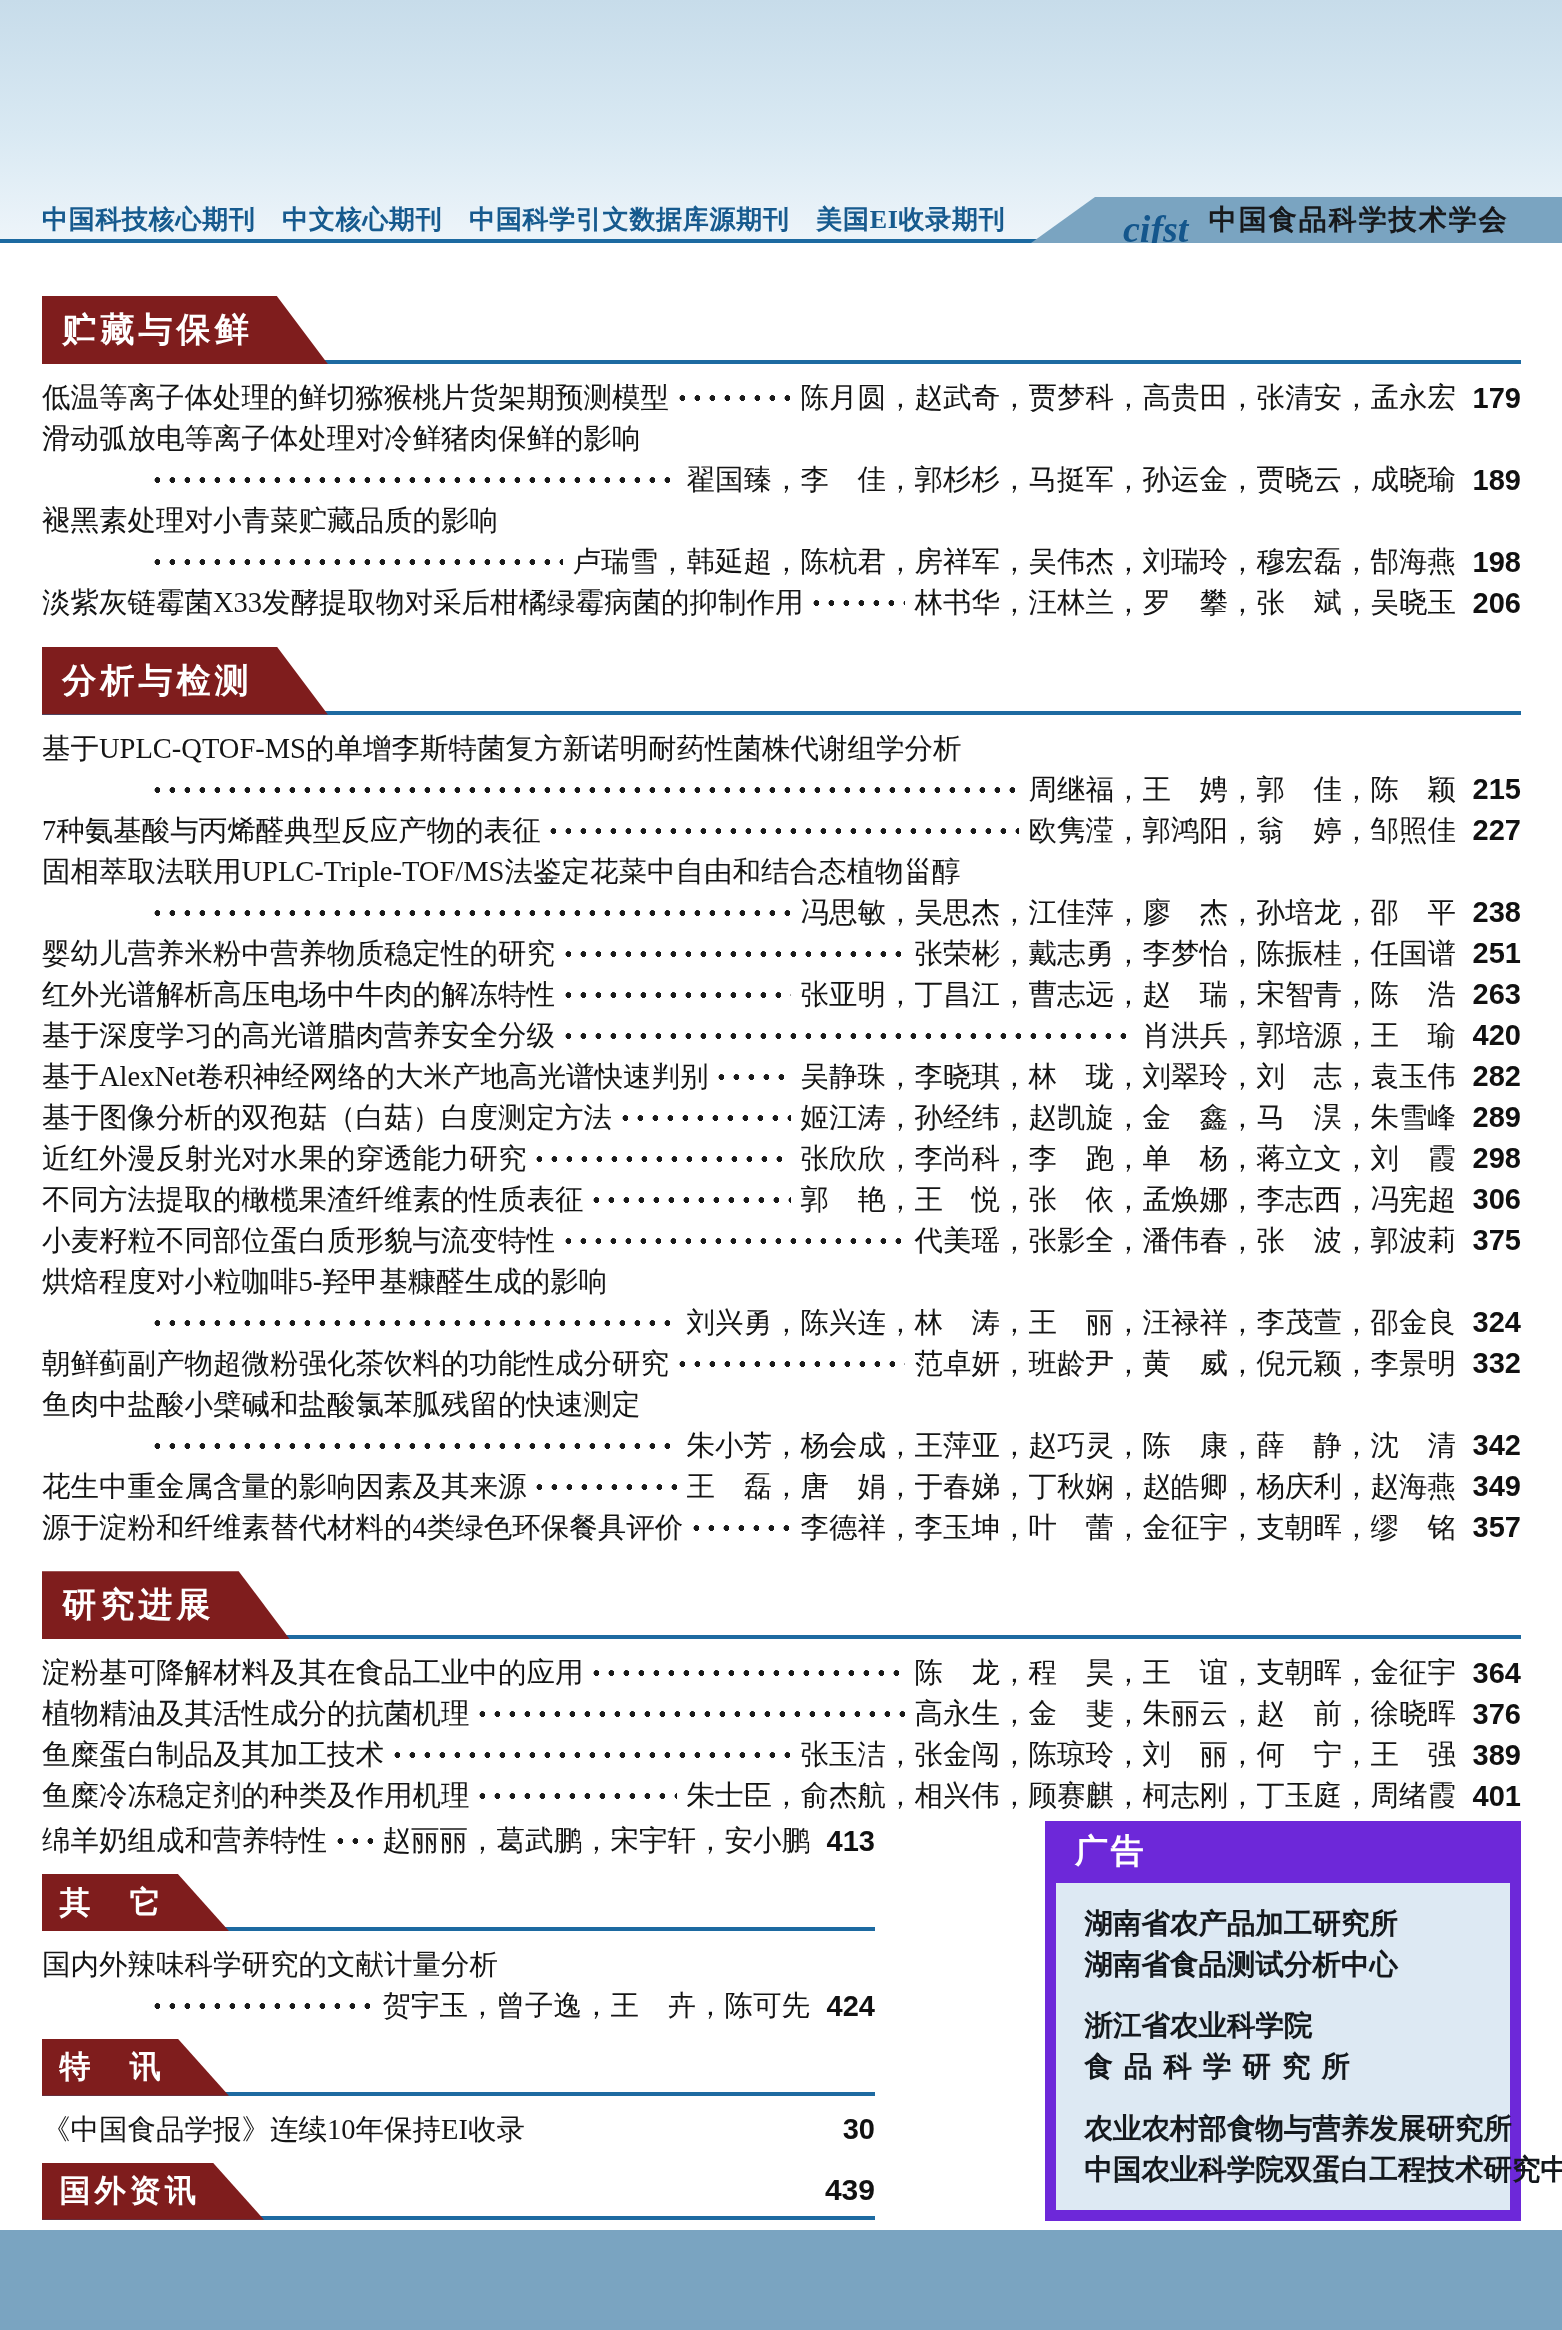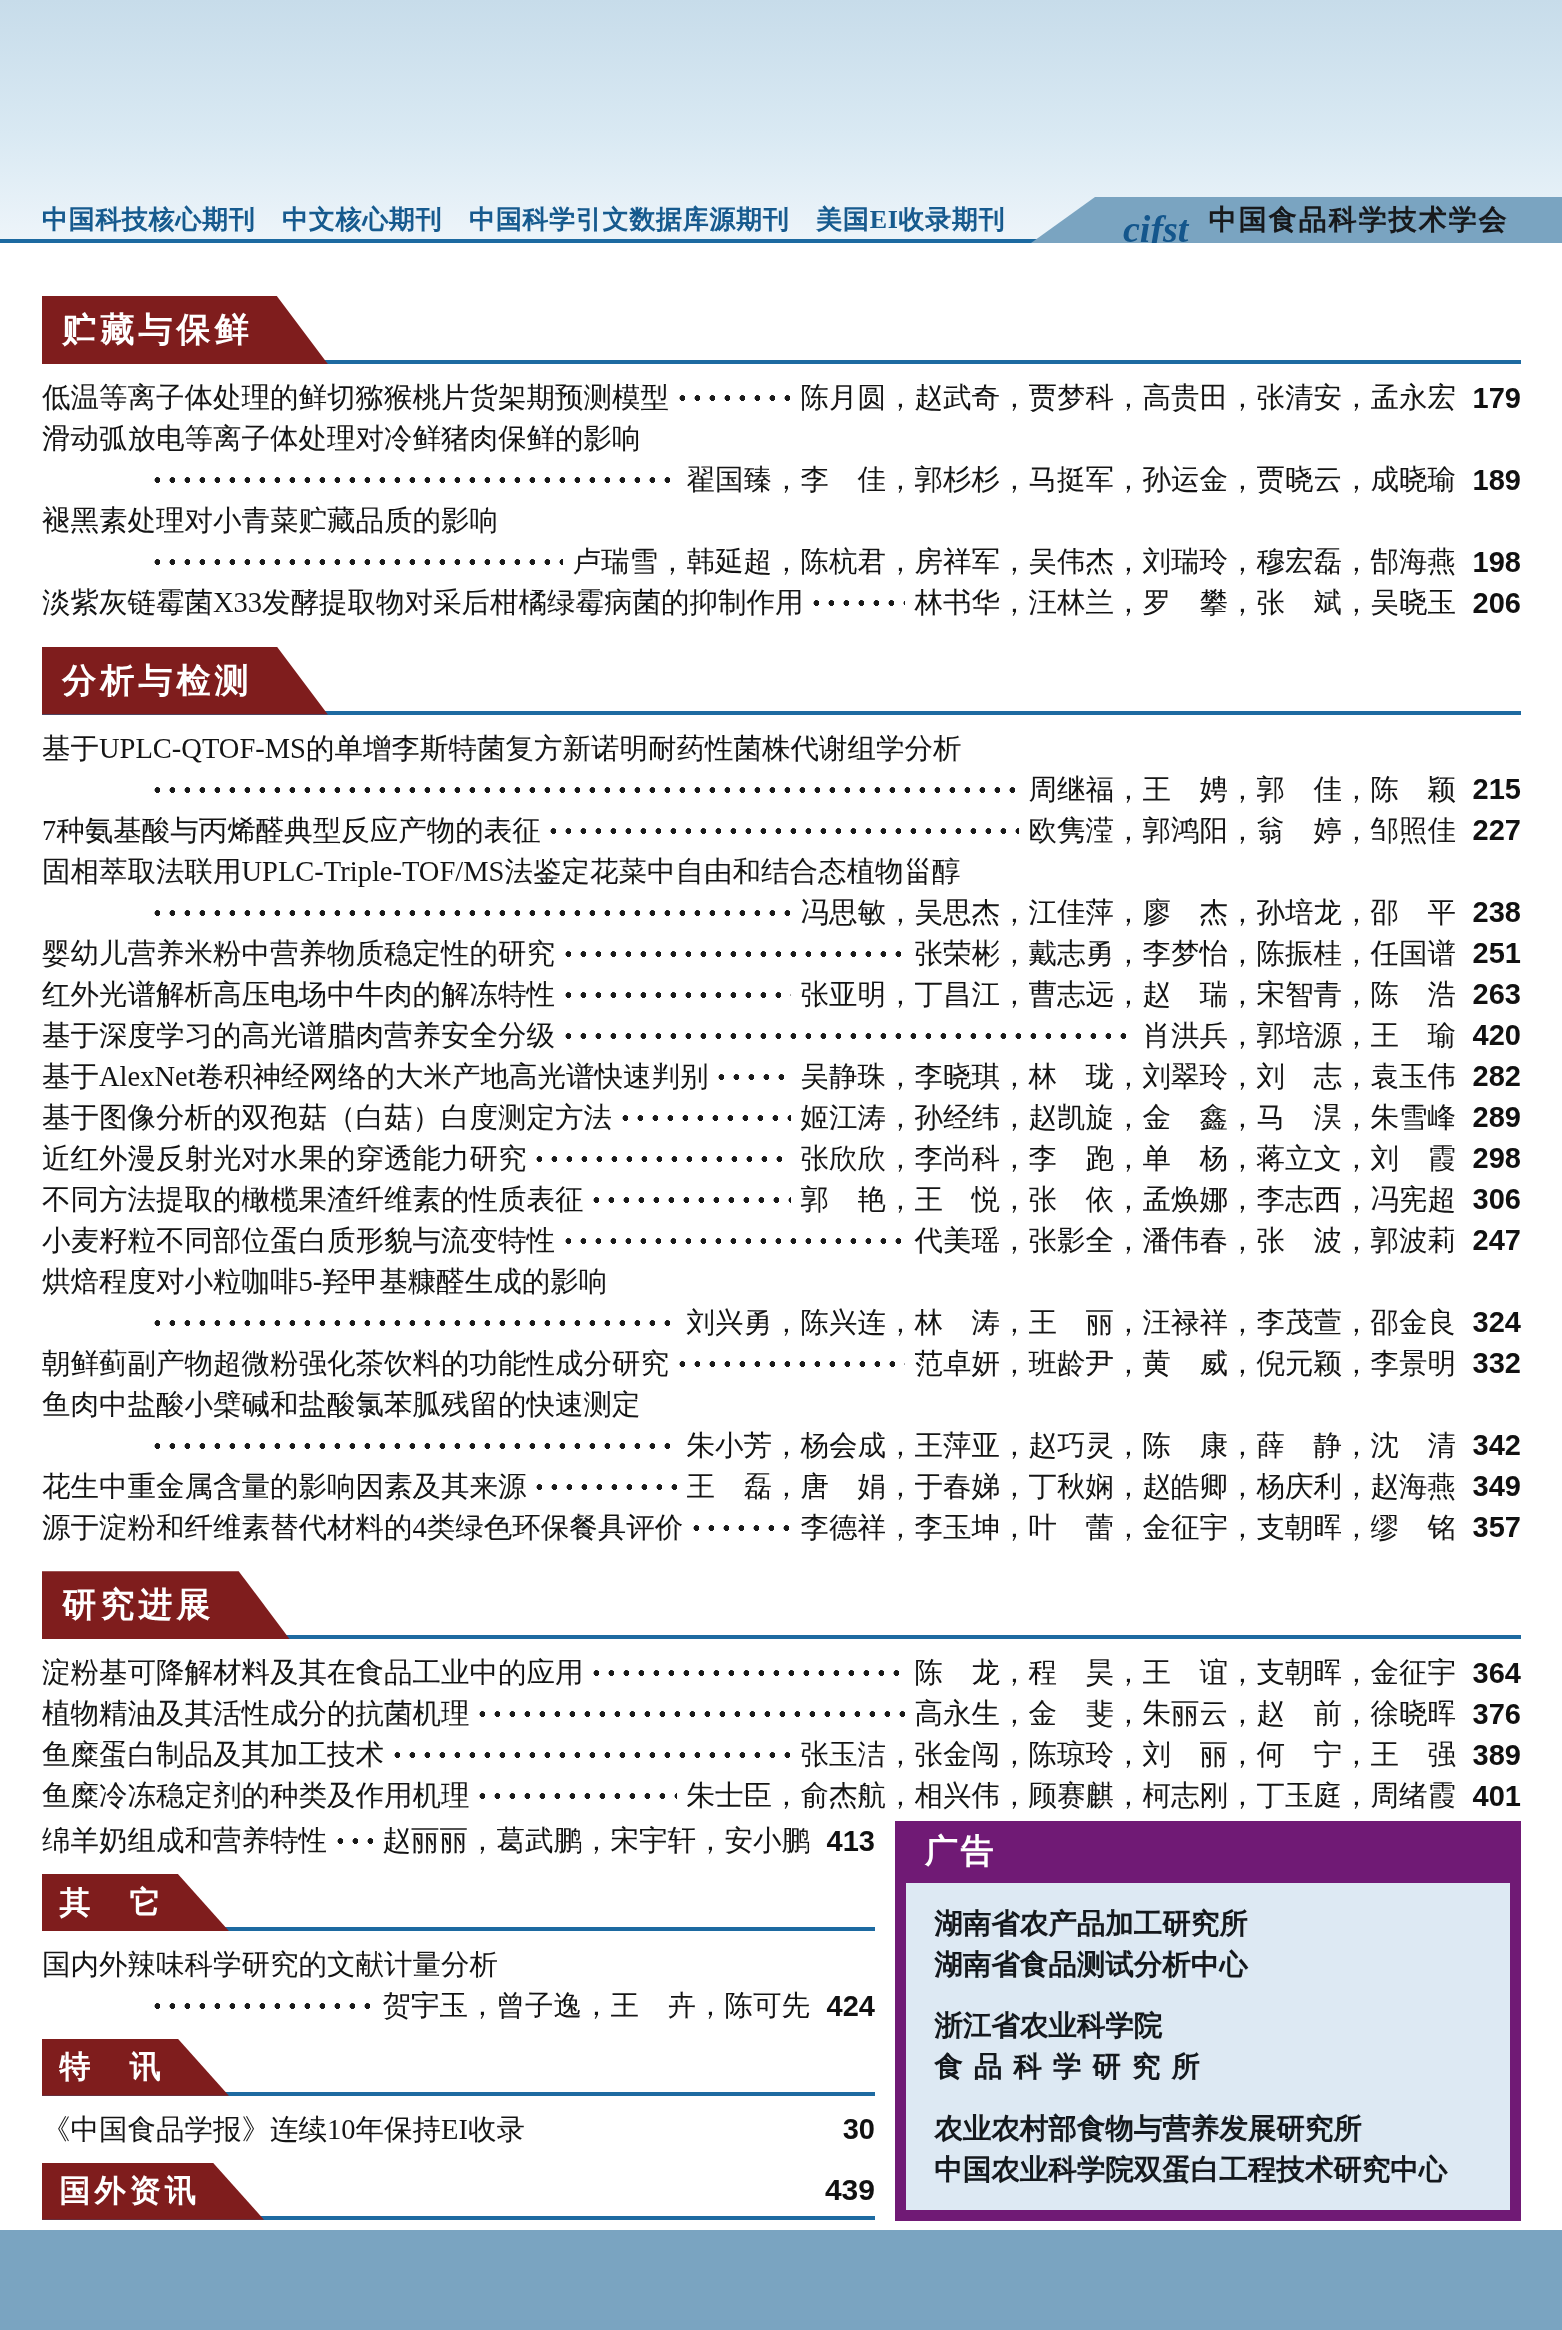--- a/index.html
+++ b/index.html
@@ -48,21 +48,21 @@
     background-size:15px 8.1px; background-repeat:repeat-x; background-position:left center; }
   .spacer { flex:1 1 auto; }
   .authors { flex:none; }
   .pg { flex:none; min-width:65px; text-align:right;
     font-family:"Liberation Sans", sans-serif; font-weight:bold; font-size:29px; color:#111; }
   .row.row2 { padding-left:102px; }
 
   
   .bottom { display:flex; align-items:flex-start; margin-top:4.1px; }
   .bcol-left { width:833px; flex:none; }
-  .ad { width:626px; margin-left:auto; background:#701a75;
+  .ad { width:476px; margin-left:auto; background:#6d28d9;
     padding:0 11px 11px 11px; box-sizing:border-box; }
   .ad-head { height:62px; display:flex; align-items:center; color:#fff;
     font-family:"Liberation Sans", sans-serif; font-weight:bold; font-size:33px;
     letter-spacing:2.7px; padding-left:19px; }
   .ad-body { background:#dde9f3; padding:20.3px 28.5px; }
   .ad-line { font-family:"Liberation Sans", sans-serif; font-weight:bold; font-size:28.5px;
     color:#14181c; line-height:41px; min-height:41px; white-space:nowrap; }
   .ad-line.spaced { letter-spacing:11px; }
   .ad-gap { height:20.3px; }
 
@@ -188,21 +188,21 @@
           <div class="row">
             <span class="t">不同方法提取的橄榄果渣纤维素的性质表征</span>
             <span class="leader"></span>
             <span class="authors">郭　艳，王　悦，张　依，孟焕娜，李志西，冯宪超</span>
             <span class="pg">306</span>
           </div>
           <div class="row">
             <span class="t">小麦籽粒不同部位蛋白质形貌与流变特性</span>
             <span class="leader"></span>
             <span class="authors">代美瑶，张影全，潘伟春，张　波，郭波莉</span>
-            <span class="pg">247</span>
+            <span class="pg">375</span>
           </div>
           <div class="row">
             <span class="t">烘焙程度对小粒咖啡5-羟甲基糠醛生成的影响</span>
           </div>
           <div class="row row2">
             <span class="leader"></span>
             <span class="authors">刘兴勇，陈兴连，林　涛，王　丽，汪禄祥，李茂萱，邵金良</span>
             <span class="pg">324</span>
           </div>
           <div class="row">

